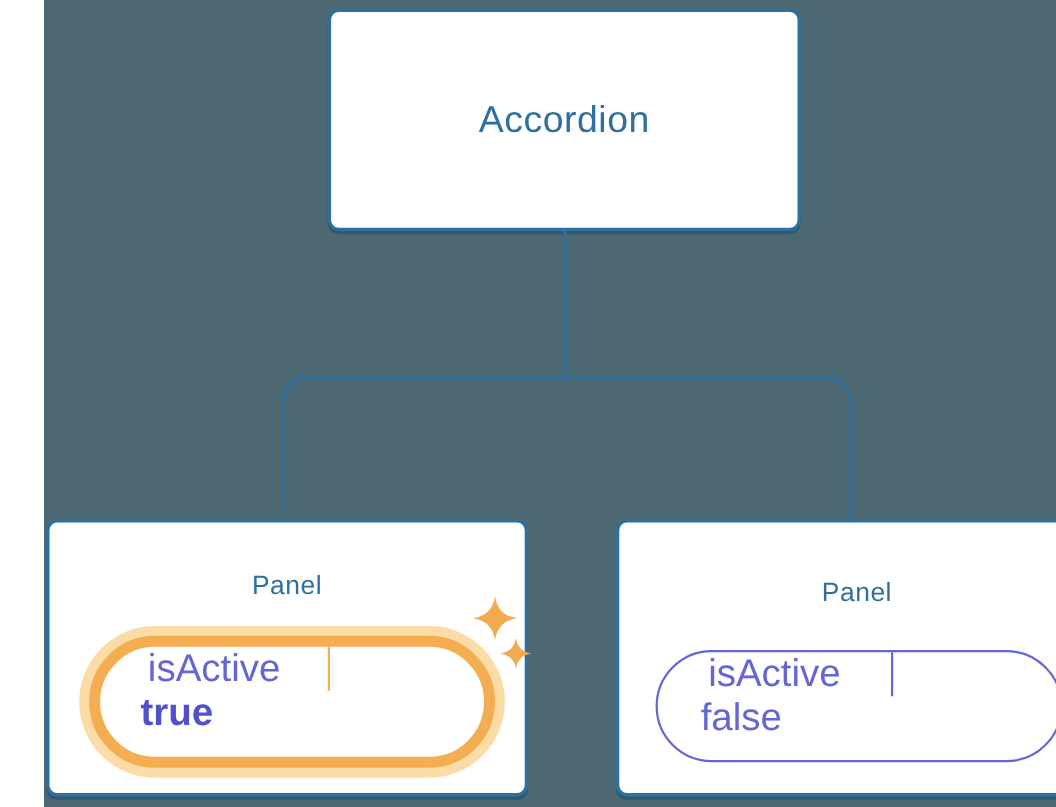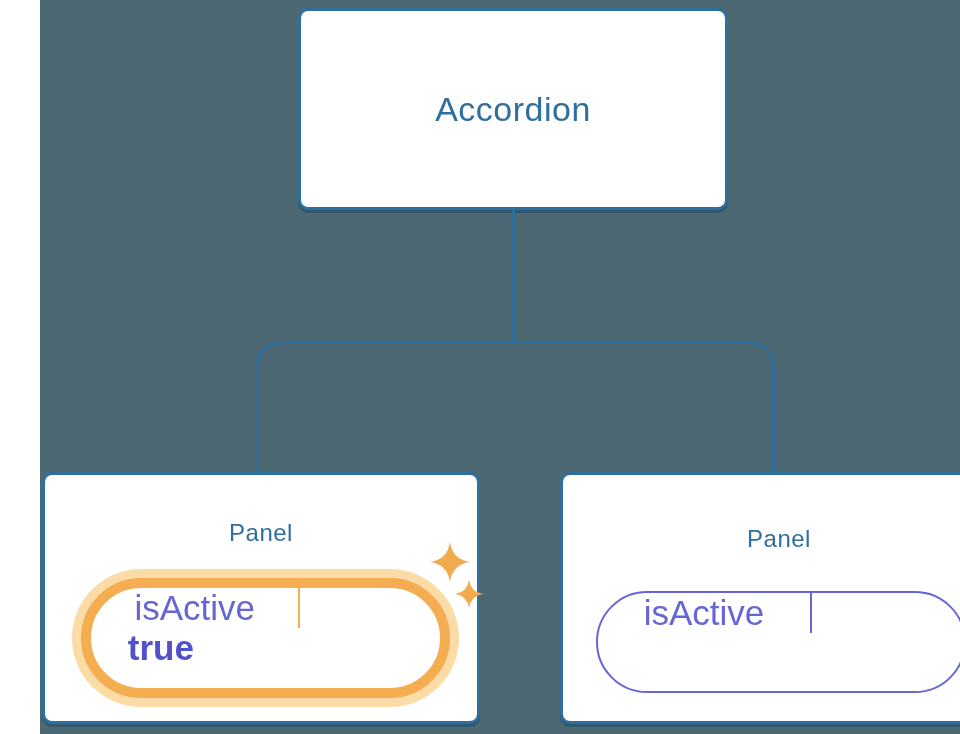--- a/index.html
+++ b/index.html
@@ -149,16 +149,17 @@
     <svg class="sparkles" viewBox="0 0 62 74" xmlns="http://www.w3.org/2000/svg" aria-hidden="true">
       <path d="M23 1 Q25.5 18.5 43 21 Q25.5 23.5 23 41 Q20.5 23.5 3 21 Q20.5 18.5 23 1 Z"></path>
       <path d="M42 39 Q43.8 51.2 56 53 Q43.8 54.8 42 67 Q40.2 54.8 28 53 Q40.2 51.2 42 39 Z"></path>
     </svg>
   </div>
 
   <div class="node panel right">
     <div class="panel-title">Panel</div>
     <div class="pill inactive">
       <div class="cell key">isActive</div>
+      <div class="cell value">false</div>
     </div>
   </div>
 
 </div>
 
 </body></html>

